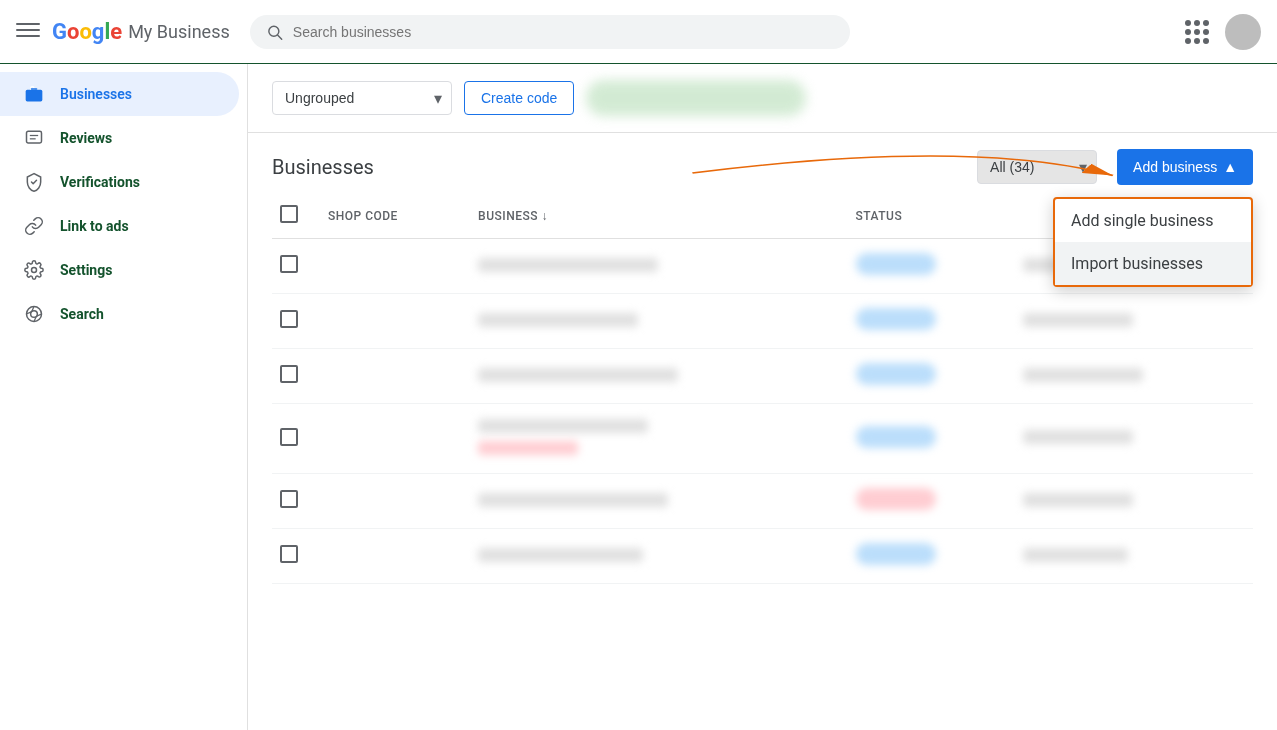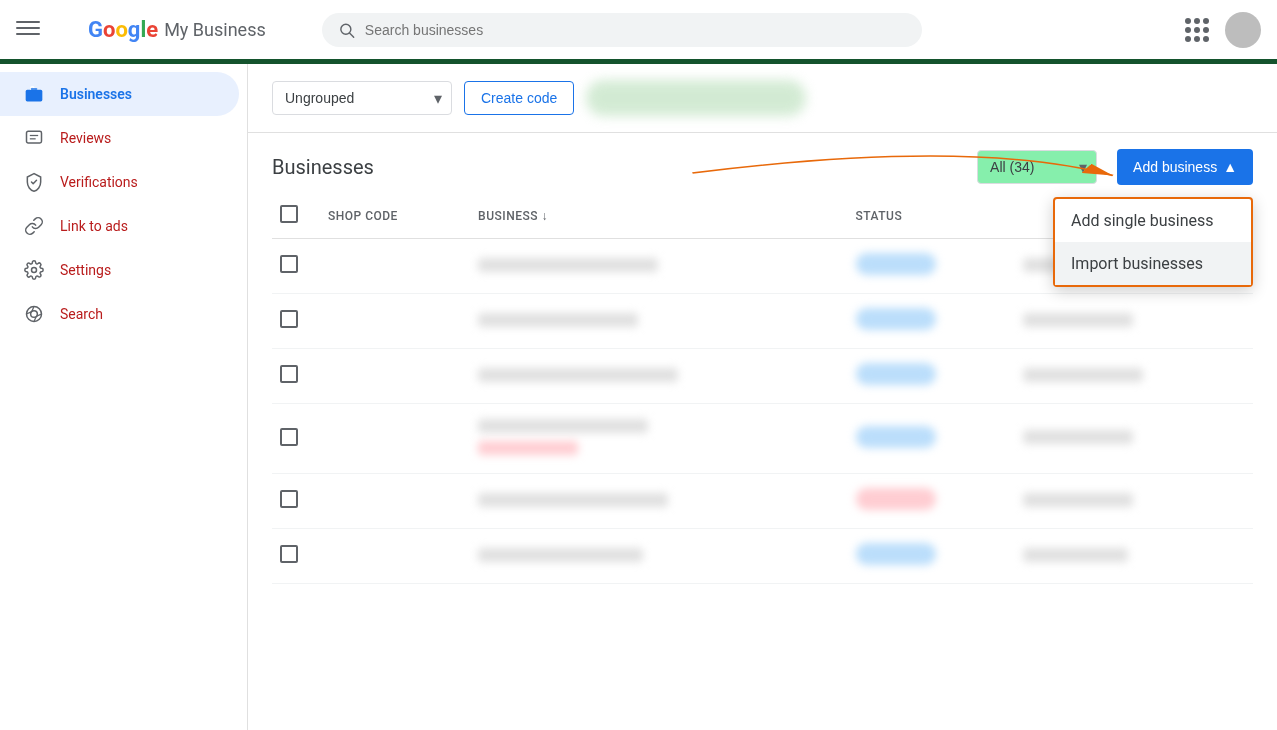--- a/index.html
+++ b/index.html
@@ -4,25 +4,24 @@
   <style>
     * { box-sizing: border-box; margin: 0; padding: 0; }
     body { font-family: 'Roboto', Arial, sans-serif; background: #fff; display: flex; flex-direction: column; height: 730px; overflow: hidden; }
 
     
     .topbar {
       height: 64px;
       display: flex;
       align-items: center;
       padding: 0 16px;
-      border-bottom: 5px solid #14532d;
+      border-bottom: 1px solid #14532d;
       position: relative;
       z-index: 10;
       background: #fff;
-      gap: 36px;
     }
     .topbar-menu-icon { margin-right: 12px; cursor: pointer; }
     .logo { display: flex; align-items: center; gap: 6px; margin-right: 20px; }
     .logo-g { font-size: 22px; font-weight: 700; }
     .logo-g span:nth-child(1) { color: #4285F4; }
     .logo-g span:nth-child(2) { color: #EA4335; }
     .logo-g span:nth-child(3) { color: #FBBC05; }
     .logo-g span:nth-child(4) { color: #4285F4; }
     .logo-g span:nth-child(5) { color: #34A853; }
     .logo-g span:nth-child(6) { color: #EA4335; }
@@ -68,21 +67,22 @@
     }
     .sidebar-item {
       display: flex;
       align-items: center;
       gap: 16px;
       padding: 12px 24px;
       cursor: pointer;
       border-radius: 0 24px 24px 0;
       margin-right: 8px;
       font-size: 14px;
-      color: #b91c1c;
+      color: #14532d;
+      font-weight: bold;
     }
     .sidebar-item.active {
       background: #e8f0fe;
       color: #1a73e8;
       font-weight: 600;
     }
     .sidebar-item .icon { width: 20px; height: 20px; display: flex; align-items: center; justify-content: center; flex-shrink: 0; }
     .sidebar-item svg { width: 20px; height: 20px; }
 
     
@@ -145,21 +145,21 @@
     }
     .businesses-title { font-size: 20px; color: #3c4043; font-weight: 400; }
     .header-right { display: flex; align-items: center; gap: 12px; position: relative; }
 
     .filter-all {
       border: 1px solid #dadce0;
       border-radius: 4px;
       padding: 8px 32px 8px 12px;
       font-size: 14px;
       color: #3c4043;
-      background: #86efac;
+      background: #e5e5e5;
       cursor: pointer;
       appearance: none;
       min-width: 120px;
     }
 
     .btn-add-business {
       background: #1a73e8;
       color: #fff;
       border: none;
       border-radius: 4px;

